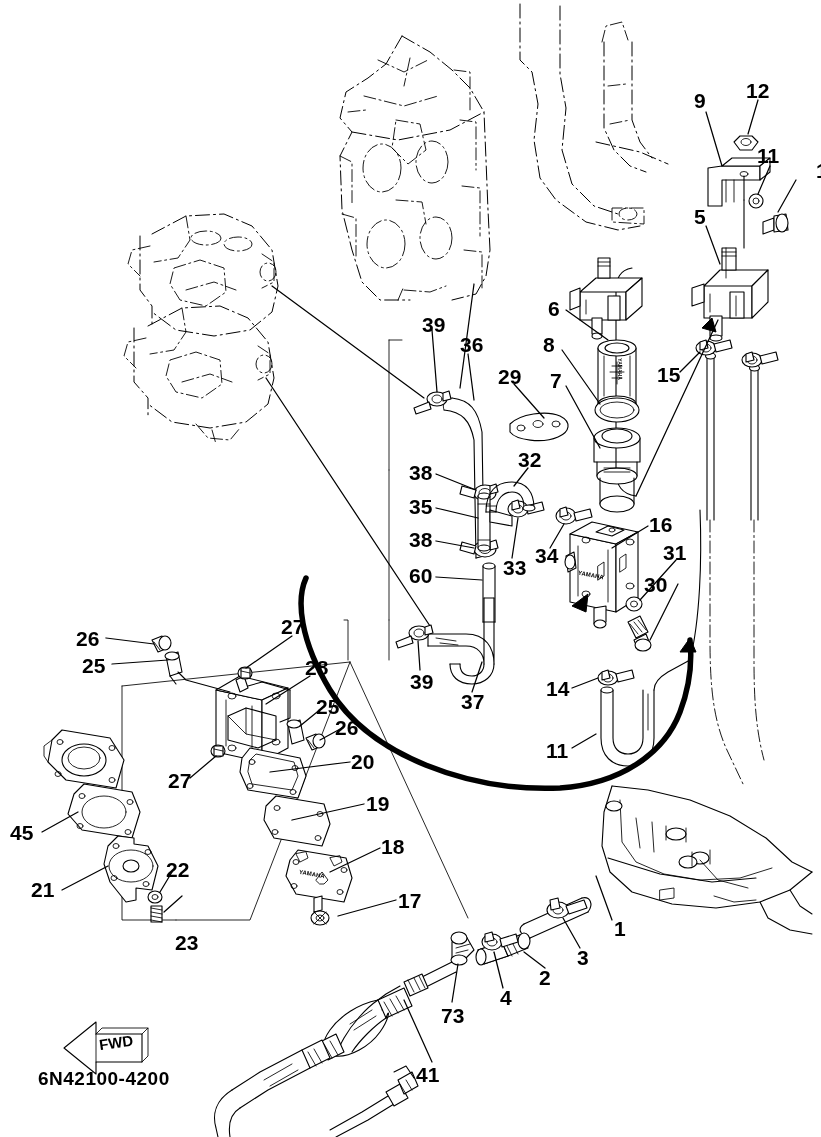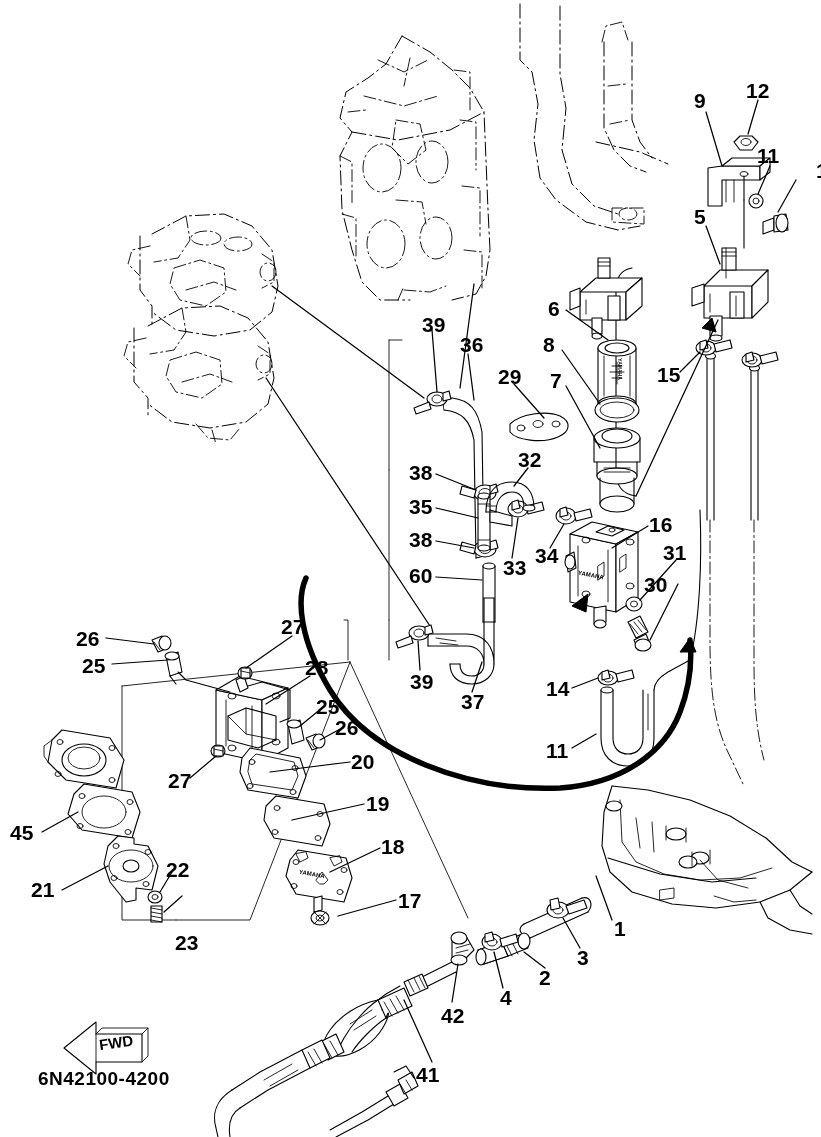--- a/index.html
+++ b/index.html
@@ -709,21 +709,21 @@
   <div class="callout" style="left:535px;top:545px">34</div>
   <div class="callout" style="left:409px;top:496px">35</div>
   <div class="callout" style="left:460px;top:334px">36</div>
   <div class="callout" style="left:461px;top:691px">37</div>
   <div class="callout" style="left:409px;top:462px">38</div>
   <div class="callout" style="left:409px;top:529px">38</div>
   <div class="callout" style="left:422px;top:314px">39</div>
   <div class="callout" style="left:410px;top:671px">39</div>
   <div class="callout" style="left:409px;top:565px">60</div>
   <div class="callout" style="left:416px;top:1064px">41</div>
-  <div class="callout" style="left:441px;top:1005px">42</div>
+  <div class="callout" style="left:441px;top:1005px">73</div>
 
   <div class="brandtext" style="left:578px;top:572px;transform:rotate(11deg);">YAMAHA</div>
   <div class="brandtext" style="left:299px;top:871px;transform:rotate(10deg);">YAMAHA</div>
   <div class="brandtext" style="left:609px;top:366px;transform:rotate(90deg);font-size:5px;">YAMAHA</div>
 
   <div class="fwdlabel" style="left:99px;top:1034px">FWD</div>
   <div class="partno" style="left:38px;top:1068px">6N42100-4200</div>
 
 </div>
 

